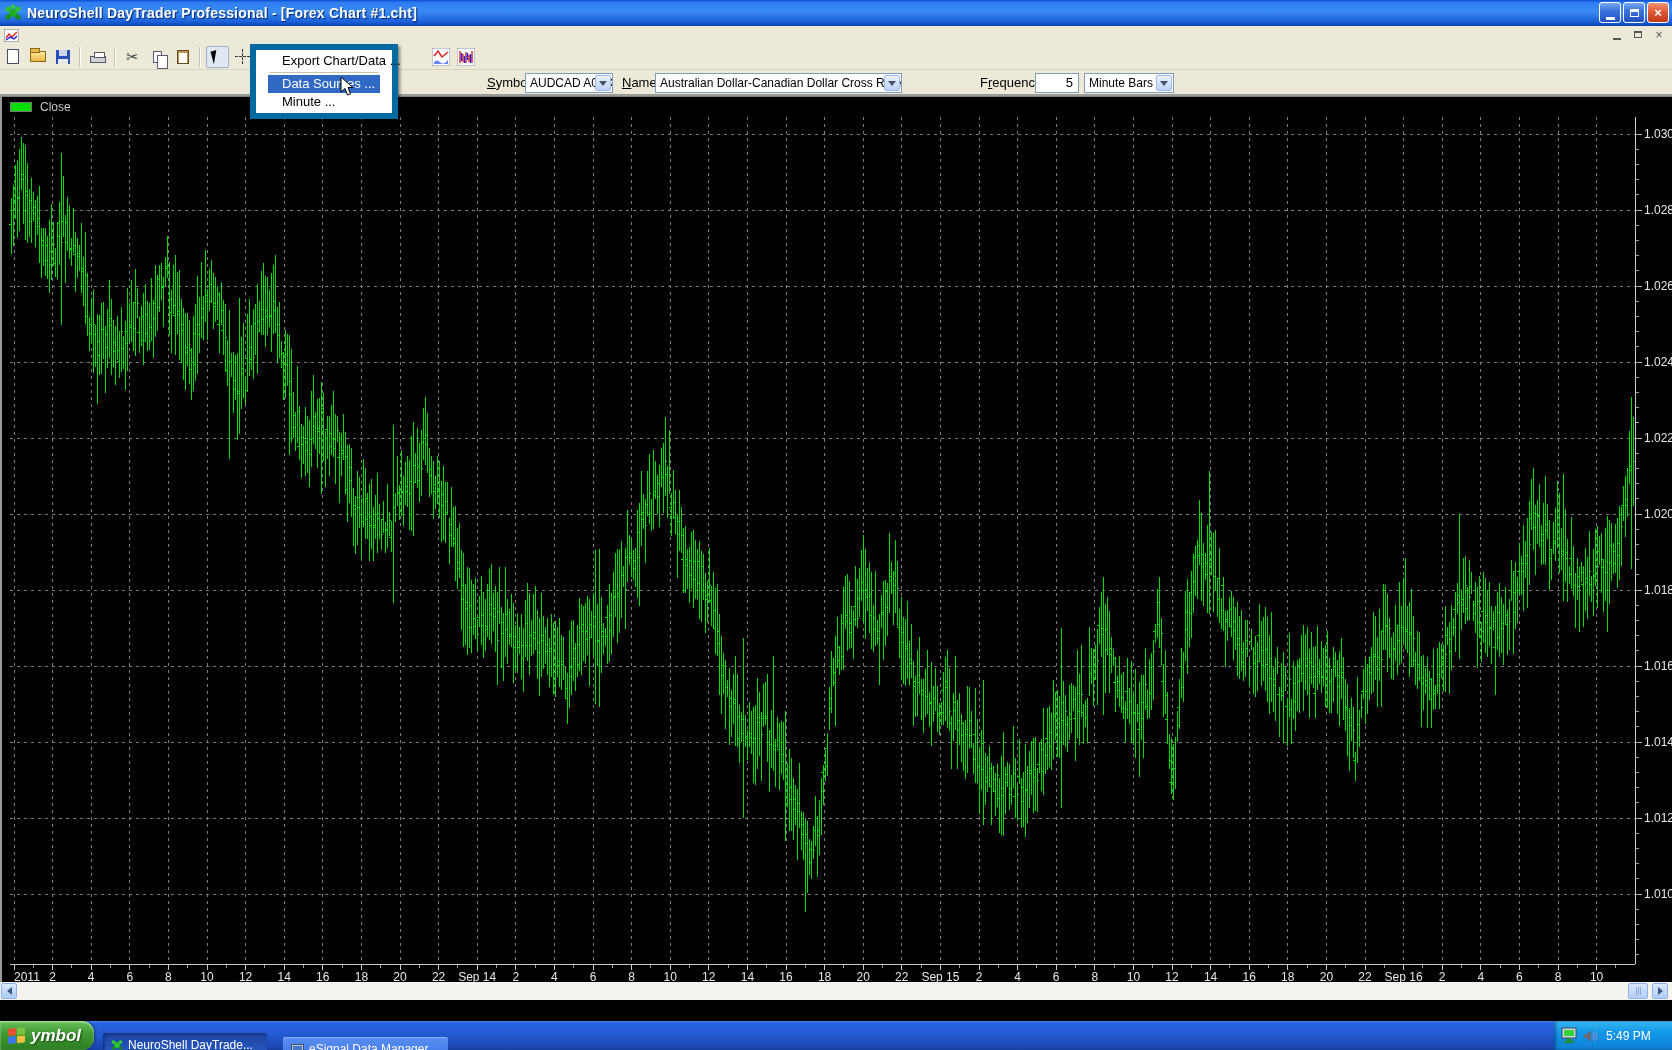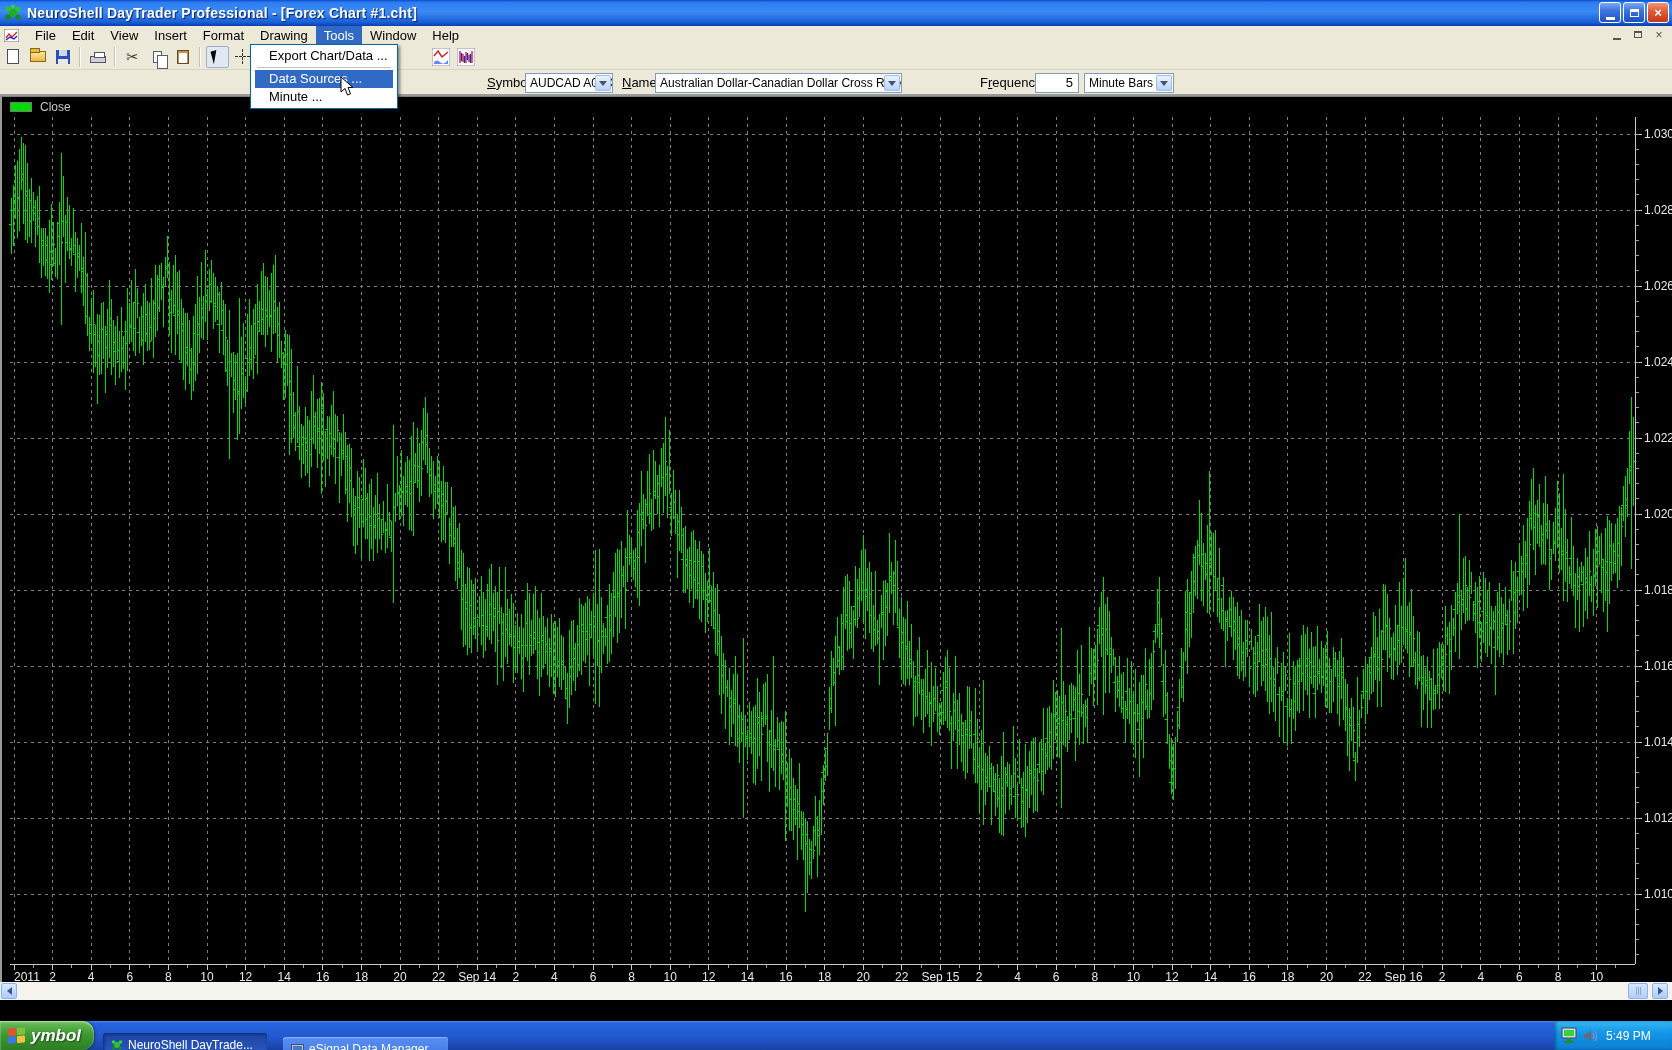--- a/index.html
+++ b/index.html
@@ -117,21 +117,21 @@
   .esicon { width:13px; height:11px; background:#b8c4d8; border:1px solid #44506a; position:relative; }
   .esicon:before { content:""; position:absolute; inset:1px; background:#4a78c8; }
   .tray { position:absolute; right:0; top:0; width:118px; height:29px;
     background:linear-gradient(180deg,#38b7f0 0%,#1297e9 40%,#0d7ed2 100%);
     box-shadow:inset 2px 0 3px rgba(0,0,50,.35); display:flex; align-items:center; color:#fff; font-size:12px; }
   .trayicon { margin-left:6px; }
   .traytime { margin-left:7px; }
 
   
   .popup { position:absolute; left:250px; top:44px; width:148px; background:#fff;
-    border:1px solid #0369a1; box-shadow:2px 2px 3px rgba(0,0,0,.45); font-size:13px; color:#000; z-index:50; padding:2px 4px; }
+    border:6px solid #0369a1; box-shadow:2px 2px 3px rgba(0,0,0,.45); font-size:13px; color:#000; z-index:50; padding:2px 12px; }
   .popitem { height:18px; line-height:18px; padding-left:14px; white-space:nowrap; }
   .popitem.hl { background:#316AC5; color:#fff; }
   .popsep { border-top:1px solid #c8c5b2; margin:2px 2px; }
   .cursor { position:absolute; left:340px; top:76px; z-index:60; }
 </style>
 </head>
 <body>
 
 <div id="app">
 
@@ -155,31 +155,20 @@
       <div class="wbtn close">×</div>
     </div>
   </div>
 
   <div class="menubar">
     <svg class="mdi-icon" viewBox="0 0 15 13">
       <rect x="0" y="0" width="15" height="13" fill="#fff" stroke="#667"></rect>
       <polyline points="2,9 5,5 8,8 13,3" fill="none" stroke="#d22" stroke-width="1.4"></polyline>
       <polyline points="2,11 6,8 10,10 13,7" fill="none" stroke="#22d" stroke-width="1.4"></polyline>
     </svg>
-    <div id="menuitems" style="display: flex;">
-        <div class="menuitem">File</div>
-        <div class="menuitem">Edit</div>
-        <div class="menuitem">View</div>
-        <div class="menuitem">Insert</div>
-        <div class="menuitem">Format</div>
-        <div class="menuitem">Drawing</div>
-        <div class="menuitem active">Tools</div>
-        <div class="menuitem">Window</div>
-        <div class="menuitem">Help</div>
-      </div>
     <div class="mdibtns">
       <div class="mdib">
           <div class="bar"></div>
         </div>
       <div class="mdib">
           <div class="rest"></div>
         </div>
       <div class="mdib">×</div>
     </div>
   </div>

